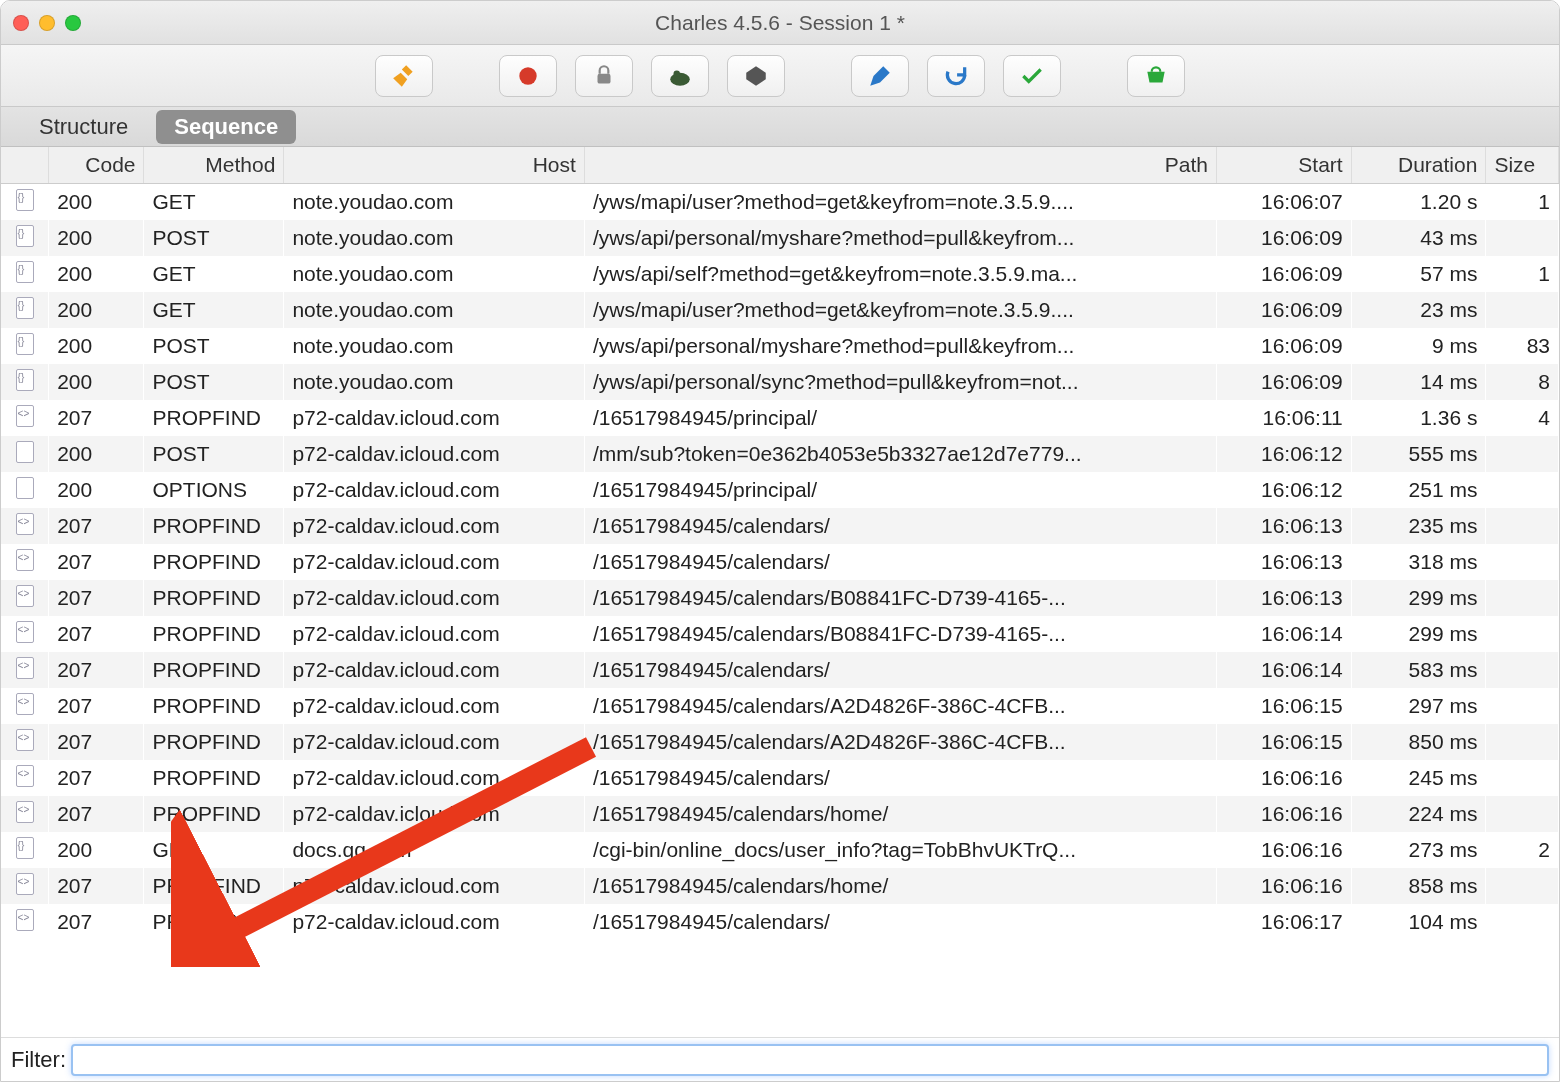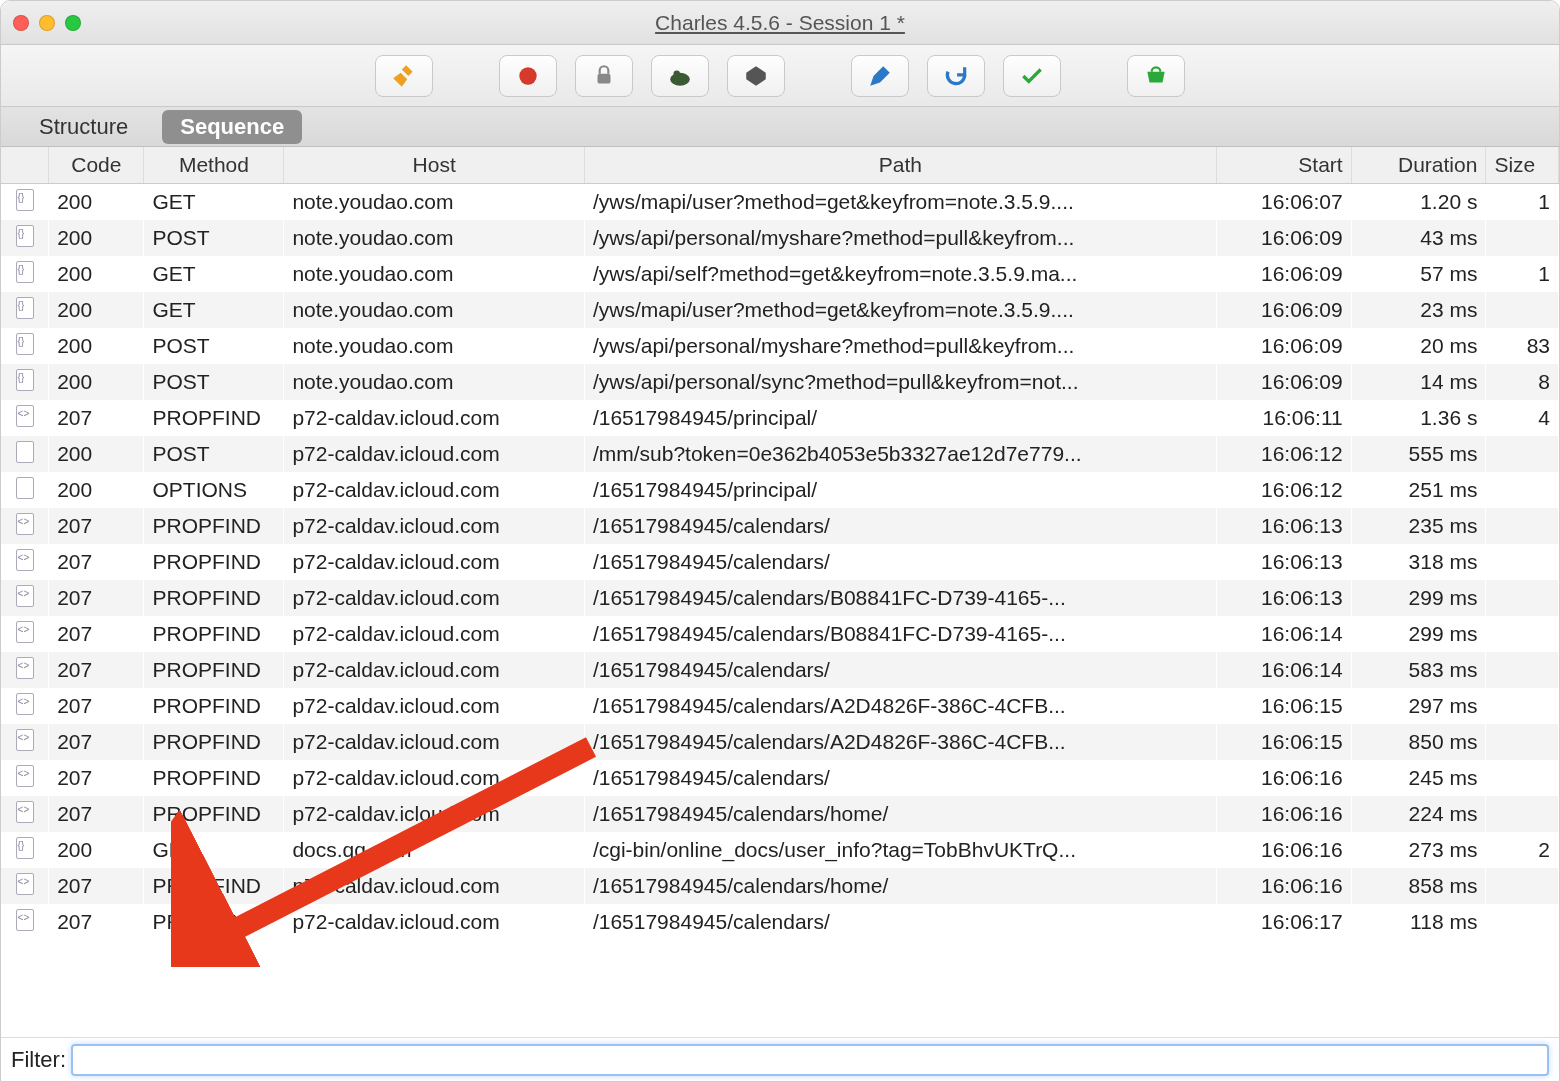--- a/index.html
+++ b/index.html
@@ -2,30 +2,30 @@
 <html><head>
 <meta charset="utf-8">
 <style>
   * { box-sizing: border-box; margin: 0; padding: 0; }
   html, body { width: 1560px; height: 1082px; font-family: -apple-system, "Helvetica Neue", Arial, sans-serif; font-size: 22px; background: #fff; color: #222; overflow: hidden; }
   .window { width: 100%; height: 100%; display: flex; flex-direction: column; border: 1px solid #ccc; border-radius: 10px 10px 0 0; overflow: hidden; }
   .titlebar { height: 44px; background: linear-gradient(#efefef,#e1e1e1); display: flex; align-items: center; padding: 0 12px; position: relative; border-bottom: 1px solid #c9c9c9;}
   .traffic { display: flex; gap: 10px; }
   .tl { width: 16px; height: 16px; border-radius: 50%; border: 0.5px solid rgba(0,0,0,0.15);}
   .tl.red { background: #ff5f57;} .tl.yellow{background:#ffbd2e;} .tl.green{background:#28c840;}
-  .title { position: absolute; left: 50%; transform: translateX(-50%); color: #555; font-size: 21px; text-decoration: underline;}
+  .title { position: absolute; left: 50%; transform: translateX(-50%); color: #555; font-size: 21px;}
   .toolbar { height: 62px; background: linear-gradient(#f5f5f5,#e9e9e9); border-bottom: 1px solid #c9c9c9; display: flex; align-items: center; justify-content: center; gap: 18px; padding: 0 20px;}
   .tbtn { width: 58px; height: 42px; background: linear-gradient(#fefefe,#f0f0f0); border: 1px solid #c9c9c9; border-radius: 8px; display: flex; align-items: center; justify-content: center; font-size: 24px; cursor: pointer;}
   .tbtn svg { width: 26px; height: 26px; }
-  .tabs { height: 40px; background: linear-gradient(#e3e3e3,#d9d9d9); display: flex; align-items: center; padding: 0 20px; gap: 16px; border-bottom: 1px solid #c0c0c0;}
+  .tabs { height: 40px; background: linear-gradient(#e3e3e3,#d9d9d9); display: flex; align-items: center; padding: 0 20px; gap: 10px; border-bottom: 1px solid #c0c0c0;}
   .tab { padding: 4px 18px; border-radius: 6px; font-size: 22px; color: #333; cursor: pointer;}
   .tab.active { background: #8f8f8f; color: #fff; font-weight: bold;}
   .table-wrap { flex: 1; overflow: hidden; position: relative;}
   table { width: 100%; border-collapse: collapse; table-layout: fixed;}
-  thead th { text-align: center; font-weight: 400; font-size: 21px; color: #333; background: #f0f0f0; border-bottom: 1px solid #ccc; padding: 6px 8px; border-right: 1px solid #ddd; white-space: nowrap; overflow: hidden;}
+  thead th { text-align: right; font-weight: 400; font-size: 21px; color: #333; background: #f0f0f0; border-bottom: 1px solid #ccc; padding: 6px 8px; border-right: 1px solid #ddd; white-space: nowrap; overflow: hidden;}
   tbody td { font-size: 21px; padding: 6px 8px; white-space: nowrap; overflow: hidden; text-overflow: ellipsis; border-right: 1px solid transparent;}
   tbody tr:nth-child(even) { background: #f4f4f4;}
   .icon-cell { width: 38px; text-align: center; padding: 0;}
   .rowicon { display:inline-block; width:18px; height:22px; border:1.5px solid #aab; border-radius:2px; position:relative; background:#fff;}
   .rowicon.code::after { content:"{}"; position:absolute; left:1px; top:2px; font-size:10px; color:#889;}
   .rowicon.xml::after { content:"<>"; position:absolute; left:1px; top:2px; font-size:10px; color:#889;}
   .col-code{width:92px;} .col-method{width:135px;} .col-host{width:290px;} .col-path{width:610px;} .col-start{width:130px;text-align:right;} .col-dur{width:130px;text-align:right;padding-left:37px;} .col-size{width:70px;text-align:left;}
   td.col-start, td.col-dur, td.col-size { text-align: right; }
   .filterbar { height: 44px; display:flex; align-items:center; padding: 0 10px; background:#fff; border-top:1px solid #ddd;}
   .filterbar label { font-size:22px; color:#222; margin-right:5px;}
@@ -171,21 +171,21 @@
             <td class="col-dur">23 ms</td>
             <td class="col-size"></td>
           </tr>
           <tr>
             <td class="icon-cell"><span class="rowicon code"></span></td>
             <td>200</td>
             <td>POST</td>
             <td>note.youdao.com</td>
             <td>/yws/api/personal/myshare?method=pull&amp;keyfrom...</td>
             <td class="col-start">16:06:09</td>
-            <td class="col-dur">20 ms</td>
+            <td class="col-dur">9 ms</td>
             <td class="col-size">83</td>
           </tr>
           <tr>
             <td class="icon-cell"><span class="rowicon code"></span></td>
             <td>200</td>
             <td>POST</td>
             <td>note.youdao.com</td>
             <td>/yws/api/personal/sync?method=pull&amp;keyfrom=not...</td>
             <td class="col-start">16:06:09</td>
             <td class="col-dur">14 ms</td>
@@ -331,21 +331,21 @@
             <td class="col-dur">858 ms</td>
             <td class="col-size"></td>
           </tr>
           <tr>
             <td class="icon-cell"><span class="rowicon xml"></span></td>
             <td>207</td>
             <td>PROPFIND</td>
             <td>p72-caldav.icloud.com</td>
             <td>/16517984945/calendars/</td>
             <td class="col-start">16:06:17</td>
-            <td class="col-dur">118 ms</td>
+            <td class="col-dur">104 ms</td>
             <td class="col-size"></td>
           </tr>
         </tbody>
     </table>
 
     <svg class="arrow" style="left:170px; top:590px;" width="440" height="230">
       <defs>
           <marker id="ah" markerWidth="12" markerHeight="12" refX="2" refY="6" orient="auto">
             <path d="M0,0 L12,6 L0,12 z" fill="#e8381b"></path>
           </marker>

